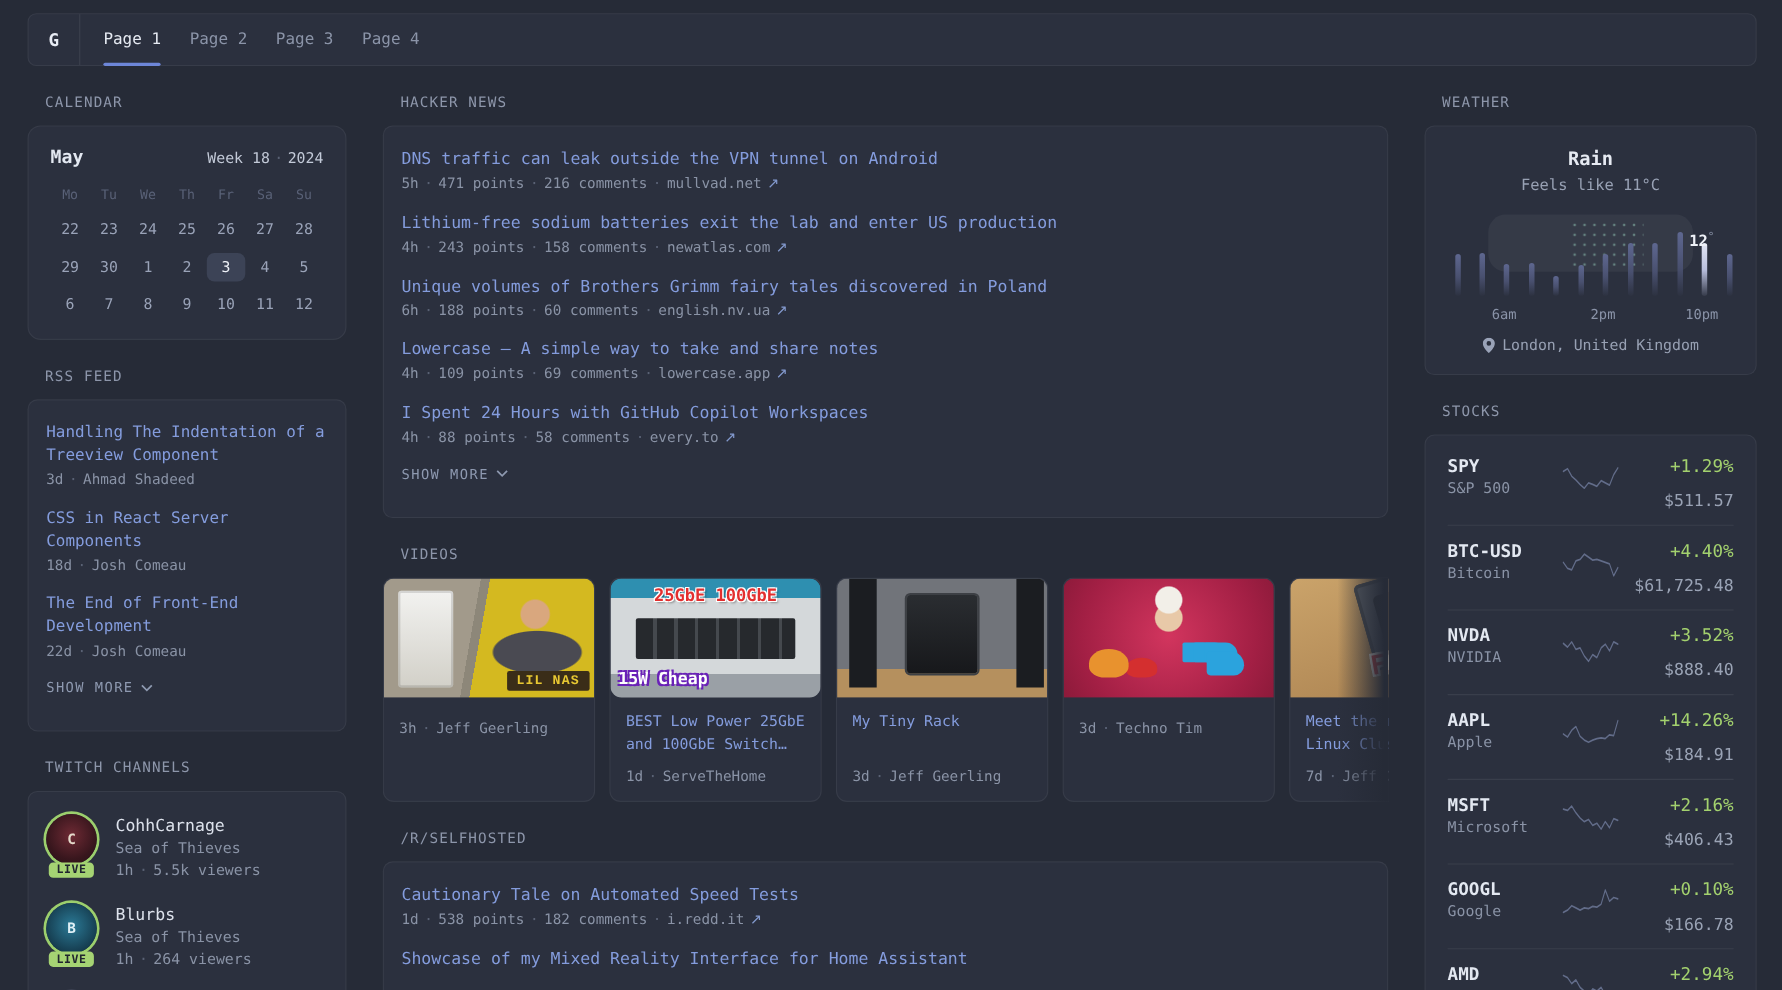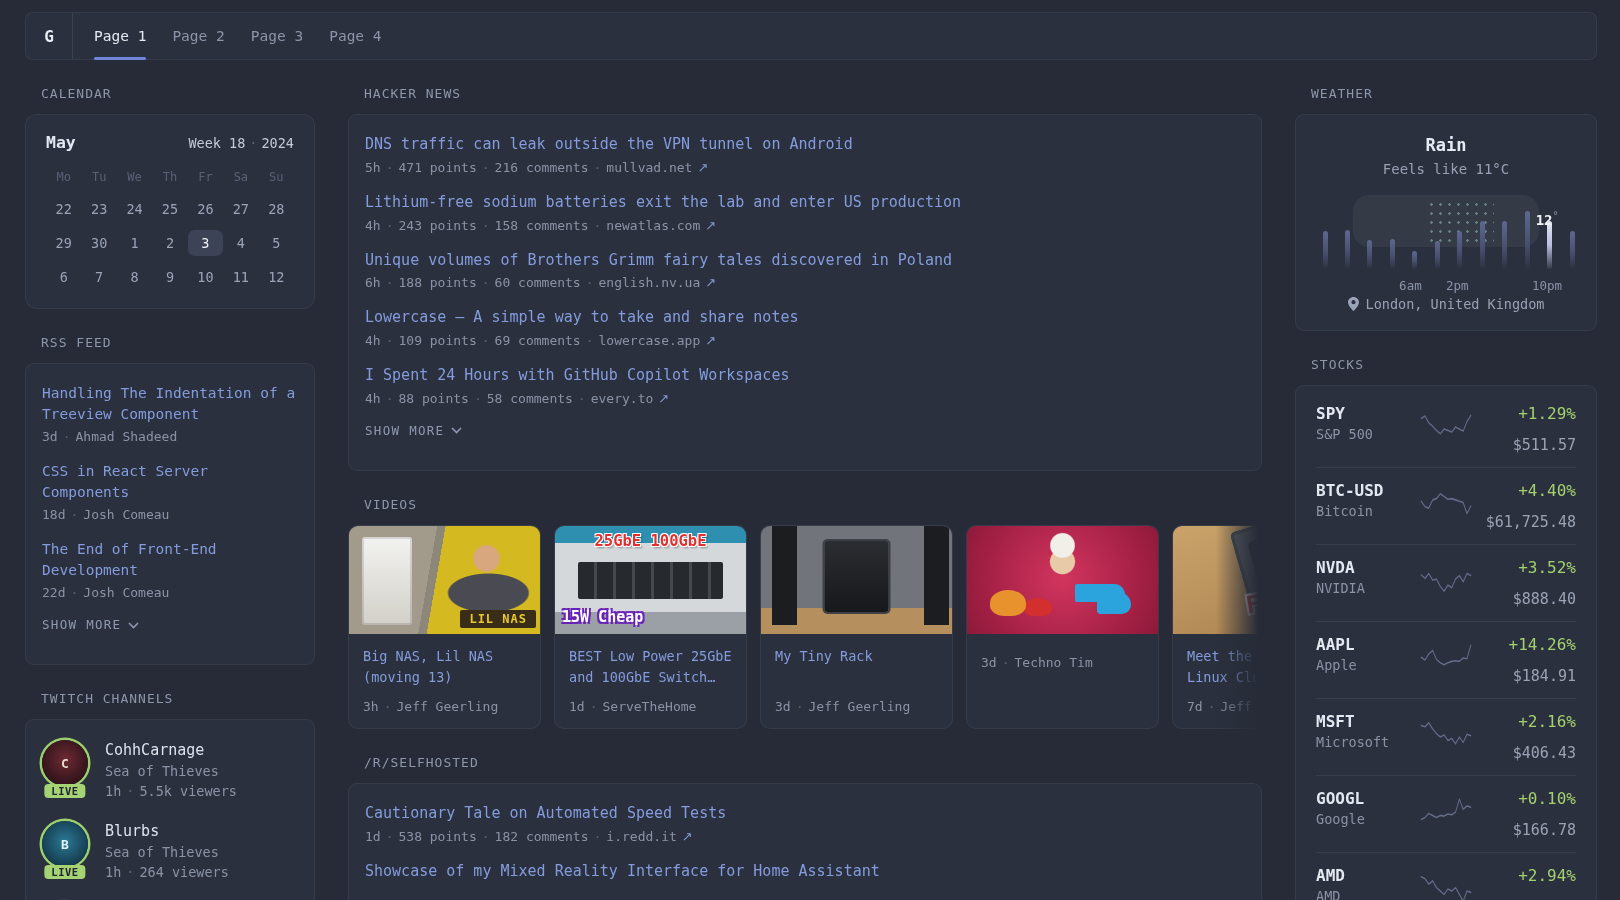--- a/index.html
+++ b/index.html
@@ -92,28 +92,28 @@
       background:linear-gradient(to right, rgba(38,43,55,0), #262b37 92%); pointer-events:none; }
   .video-card { flex:none; width:193px; background:var(--card); border:1px solid var(--border);
       border-radius:10px; overflow:hidden; }
   .thumb { position:relative; width:100%; height:108px; overflow:hidden; }
   .ov:empty { display:none; }
   .ov { position:absolute; font-weight:bold; white-space:nowrap; }
   
   .t1 { background:
       radial-gradient(circle at 72% 30%, #d9a77e 0 8%, transparent 9%),
       radial-gradient(ellipse at 73% 62%, #4a4a52 0 20%, transparent 21%),
-      linear-gradient(100deg, #a29a8b 0 42%, #8d8779 42% 46%, #d4b920 46%); }
+      linear-gradient(100deg, #a29a8b 0 42%, #8d8779 42% 46%, #d4b920 46%); font-family: Liberation Mono, monospace; }
   .t1::before { content:""; position:absolute; left:7%; top:10%; width:26%; height:82%;
       background:linear-gradient(#f2f2f0,#d2d0c8); border-radius:3px;
       box-shadow:inset 0 0 0 2px rgba(0,0,0,0.12); }
   .t1 .ov-a { right:4px; bottom:6px; background:#3a2d18; color:#e8c832; font-size:12px;
       padding:2px 9px; border-radius:2px; letter-spacing:1px; }
   
-  .t2 { background:linear-gradient(180deg, #2e8fb0 0 16%, #d4d8da 16% 80%, #9aa0a6 80%); }
+  .t2 { background:linear-gradient(180deg, #2e8fb0 0 16%, #d4d8da 16% 80%, #9aa0a6 80%);border-radius:10px; }
   .t2 .ov-a { top:6px; left:50%; transform:translateX(-50%); color:#e22f2f; font-size:15.5px;
       text-shadow:-1px -1px 0 #fff,1px -1px 0 #fff,-1px 1px 0 #fff,1px 1px 0 #fff,2px 2px 2px rgba(0,0,0,.35); }
   .t2 .ov-b { bottom:8px; left:7px; color:#fff; font-size:15px;
       text-shadow:-2px -2px 0 #6a21b8,2px -2px 0 #6a21b8,-2px 2px 0 #6a21b8,2px 2px 0 #6a21b8; }
   .t2::before { content:""; position:absolute; left:12%; top:34%; width:76%; height:34%;
       background:repeating-linear-gradient(90deg,#26292d 0 16px,#45494e 16px 19px); border-radius:2px; }
   
   .t3 { background:linear-gradient(180deg, #71747a 0 76%, #b5905e 76%); }
   .t3::before { content:""; position:absolute; left:50%; top:14%; width:34%; height:66%;
       transform:translateX(-50%); background:linear-gradient(#2a2d31,#17181b);
@@ -148,21 +148,21 @@
   .w-chart { position:relative; height:100px; margin:16px 6px 0 6px; }
   .w-overlay { position:absolute; background:rgba(255,255,255,0.05); border-radius:16px; }
   .w-dots { position:absolute; background-image:radial-gradient(rgba(140,190,175,0.55) 1.1px, transparent 1.5px);
             background-size:9px 9px; }
   .w-bar { position:absolute; width:5px; border-radius:3px; bottom:24px;
       background:linear-gradient(to bottom, #5e6790 0%, #49506f 55%, rgba(73,80,111,0.05) 100%); }
   .w-bar.hot { background:linear-gradient(to bottom, #e3e6f4 0%, #b9bfdd 50%, rgba(185,191,221,0.08) 100%); }
   .w-label { position:absolute; bottom:0; transform:translateX(-50%); font-size:12.5px; color:#8a93a8; }
   .w-temp { position:absolute; transform:translateX(-50%); font-size:14px; font-weight:bold; color:#eef1f7; }
   .w-temp sup { color:#8a93a8; font-weight:normal; font-size:10px; }
-  .w-loc { margin-top:3px; font-size:13.5px; color:#98a1b4; display:flex;
+  .w-loc { margin-top:13px; font-size:13.5px; color:#98a1b4; display:flex;
            align-items:center; justify-content:center; gap:7px; }
   .w-loc svg { flex:none; }
 
   
   .stocks-card { padding:5px 20px; }
   .stock-row { display:flex; align-items:flex-start; padding:13px 0; border-top:1px solid rgba(255,255,255,0.07); }
   .stock-row:first-child { border-top:none; }
   .stock-id { width:104px; flex:none; }
   .ticker { font-size:16px; font-weight:bold; color:#e3e8f1; }
   .stock-name { font-size:13.5px; color:#8a93a6; margin-top:3px; min-height:16px; }
@@ -348,21 +348,20 @@
 
       <div class="section-title">VIDEOS</div>
       <div class="carousel-wrap">
         <div class="carousel">
             <div class="video-card">
     <div class="thumb t1">
       <span class="ov ov-a">LIL NAS</span>
 
     </div>
     <div class="video-body">
-      <div class="video-title">Big NAS, Lil NAS (moving 13)</div>
       <div class="video-meta">
         <span>3h</span><span class="dot">·</span><span>Jeff Geerling</span>
       </div>
     </div>
   </div>
             <div class="video-card">
     <div class="thumb t2">
       <span class="ov ov-a">25GbE 100GbE</span>
       <span class="ov ov-b">15W Cheap</span>
     </div>
@@ -443,21 +442,21 @@
             <div class="w-bar" style="height: 29px; left: calc(18.18% + 1.6px);"></div>
             <div class="w-bar" style="height: 30px; left: calc(27.27% + 1.1px);"></div>
             <div class="w-bar" style="height: 18px; left: calc(36.36% + 0.7px);"></div>
             <div class="w-bar" style="height: 28px; left: calc(45.45% + 0.2px);"></div>
             <div class="w-bar" style="height: 38px; left: calc(54.55% - 0.2px);"></div>
             <div class="w-bar" style="height: 48px; left: calc(63.64% - 0.7px);"></div>
             <div class="w-bar" style="height: 48px; left: calc(72.73% - 1.1px);"></div>
             <div class="w-bar" style="height: 58px; left: calc(81.82% - 1.6px);"></div>
             <div class="w-bar hot" style="height: 48px; left: calc(90.91% - 2px);"></div>
             <div class="w-bar" style="height: 38px; left: calc(100% - 2.5px);"></div>
-            <span class="w-label" style="left: calc(18.18% + 1.6px); margin-left: 43px;">6am</span>
+            <span class="w-label" style="left: calc(18.18% + 1.6px);">6am</span>
             <span class="w-label" style="left: calc(54.55% - 0.2px);">2pm</span>
             <span class="w-label" style="left: calc(90.91% - 2px);">10pm</span>
             <span class="w-temp" style="left: calc(90.91% - 2px); top: 17px;">12<sup>°</sup></span>
           </div>
         <div class="w-loc">
           <svg width="11" height="14" viewBox="0 0 11 14">
             <path d="M5.5 0C2.5 0 0 2.3 0 5.2 0 9 5.5 14 5.5 14S11 9 11 5.2C11 2.3 8.5 0 5.5 0zm0 7.3a2.1 2.1 0 110-4.2 2.1 2.1 0 010 4.2z" fill="#9aa3b8"></path>
           </svg>
           <span>London, United Kingdom</span>
         </div>

